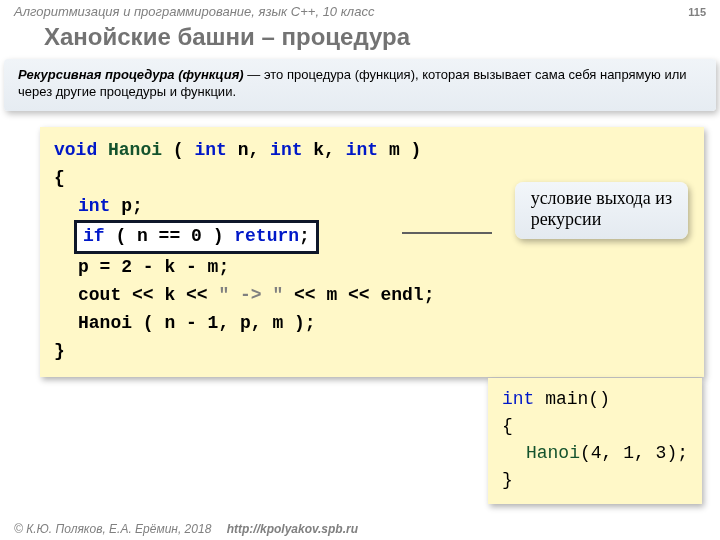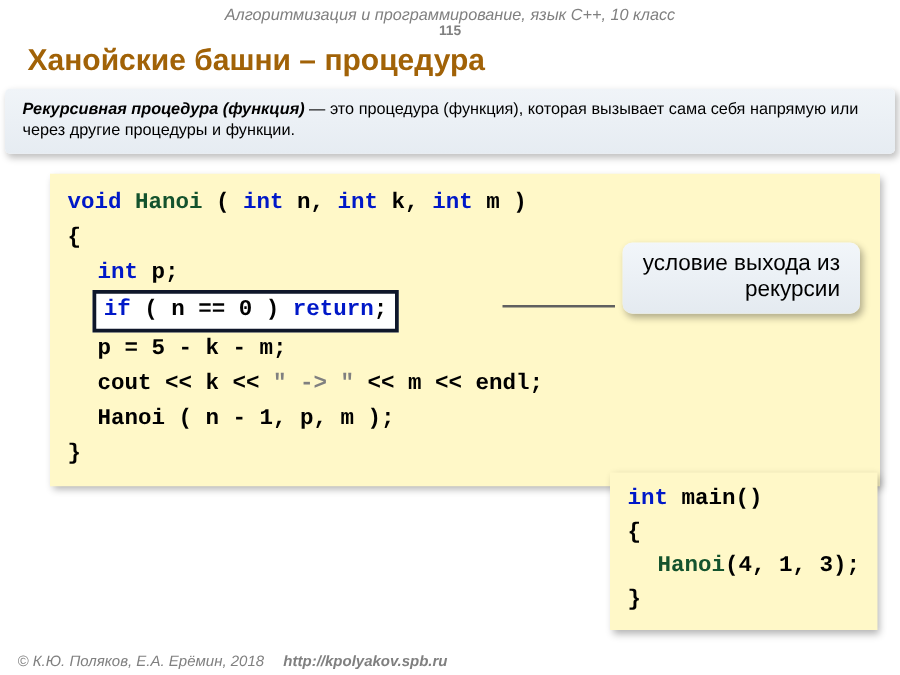--- a/index.html
+++ b/index.html
@@ -1,38 +1,38 @@
 <!DOCTYPE html>
 <html><head>
 <meta charset="utf-8">
 <style>
-  * { box-sizing: border-box; margin: 0; padding: 0; flex-direction: column; }
+  * { box-sizing: border-box; margin: 0; padding: 0; }
   body {
     width: 720px;
     height: 540px;
     background: #ffffff;
     font-family: Arial, sans-serif;
     position: relative;
     overflow: hidden;
   }
   .header {
     display: flex;
     justify-content: space-between;
     align-items: center;
     padding: 4px 14px 2px 14px;
     color: #808080;
     font-style: italic;
     font-size: 13px;
   }
   .page-num { font-weight: bold; color: #808080; font-style: normal; font-size: 11px; }
   .title {
-    color: #a16207;
+    color: #737373;
     font-weight: bold;
     font-size: 24px;
-    padding: 2px 14px 8px 22px;
+    padding: 2px 14px 8px 44px;
   }
   .def-box {
     margin: 0 4px;
     background: linear-gradient(#f0f4f8, #e6ecf2);
     border-radius: 4px;
     padding: 8px 14px 10px 14px;
     box-shadow: 2px 3px 6px rgba(0,0,0,0.25);
     font-size: 13px;
     line-height: 1.3;
     color: #000;
@@ -65,44 +65,44 @@
   }
   .callout {
     position: absolute;
     top: 55px;
     right: 16px;
     background: linear-gradient(#f2f6fa, #e4eaf0);
     border-radius: 8px;
     box-shadow: 2px 3px 6px rgba(0,0,0,0.3);
     padding: 6px 16px 8px 16px;
     font-size: 18px;
-    text-align: right;
+    text-align: left;
     line-height: 1.2;
     color: #000;
-    font-family: Liberation Sans, sans-serif;
+    font-family: Liberation Serif, serif;
     font-weight: normal;
   }
   .callout-line {
     position: absolute;
     top: 105px;
     right: 212px;
     width: 90px;
     height: 2px;
     border-top: 2px solid #606060;
   }
   .main-box {
     position: absolute;
     right: 18px;
     bottom: 36px;
     background: #fff8c8;
     box-shadow: 2px 3px 6px rgba(0,0,0,0.3);
     padding: 8px 14px 10px 14px;
     font-family: "Courier New", monospace;
     font-size: 18px;
-    font-weight: bold;
+    font-weight: normal;
     line-height: 1.5;
     color: #000;
   }
   .footer {
     position: absolute;
     bottom: 4px;
     left: 14px;
     font-size: 12px;
     font-style: italic;
     color: #808080;
@@ -129,21 +129,21 @@
   </div>
   <div>{</div>
   <div>
     <span class="indent1"><span class="kw-blue">int</span><span> p;</span></span>
   </div>
   <div>
     <span class="white-strip">
       <span class="kw-blue">if</span><span> ( n == 0 ) </span><span class="kw-blue">return</span><span>;</span>
     </span>
   </div>
-  <div><span class="indent1">p = 5 - k - m;</span></div>
+  <div><span class="indent1">p = 2 - k - m;</span></div>
   <div><span class="indent1"><span>cout &lt;&lt; k &lt;&lt; </span><span class="str">" -&gt; "</span><span> &lt;&lt; m &lt;&lt; endl;</span></span></div>
   <div><span class="indent1">Hanoi ( n - 1, p, m );</span></div>
   <div>}</div>
 
   <div class="callout">
     <div>условие выхода из</div>
     <div>рекурсии</div>
   </div>
   <div class="callout-line"></div>
 </div>

